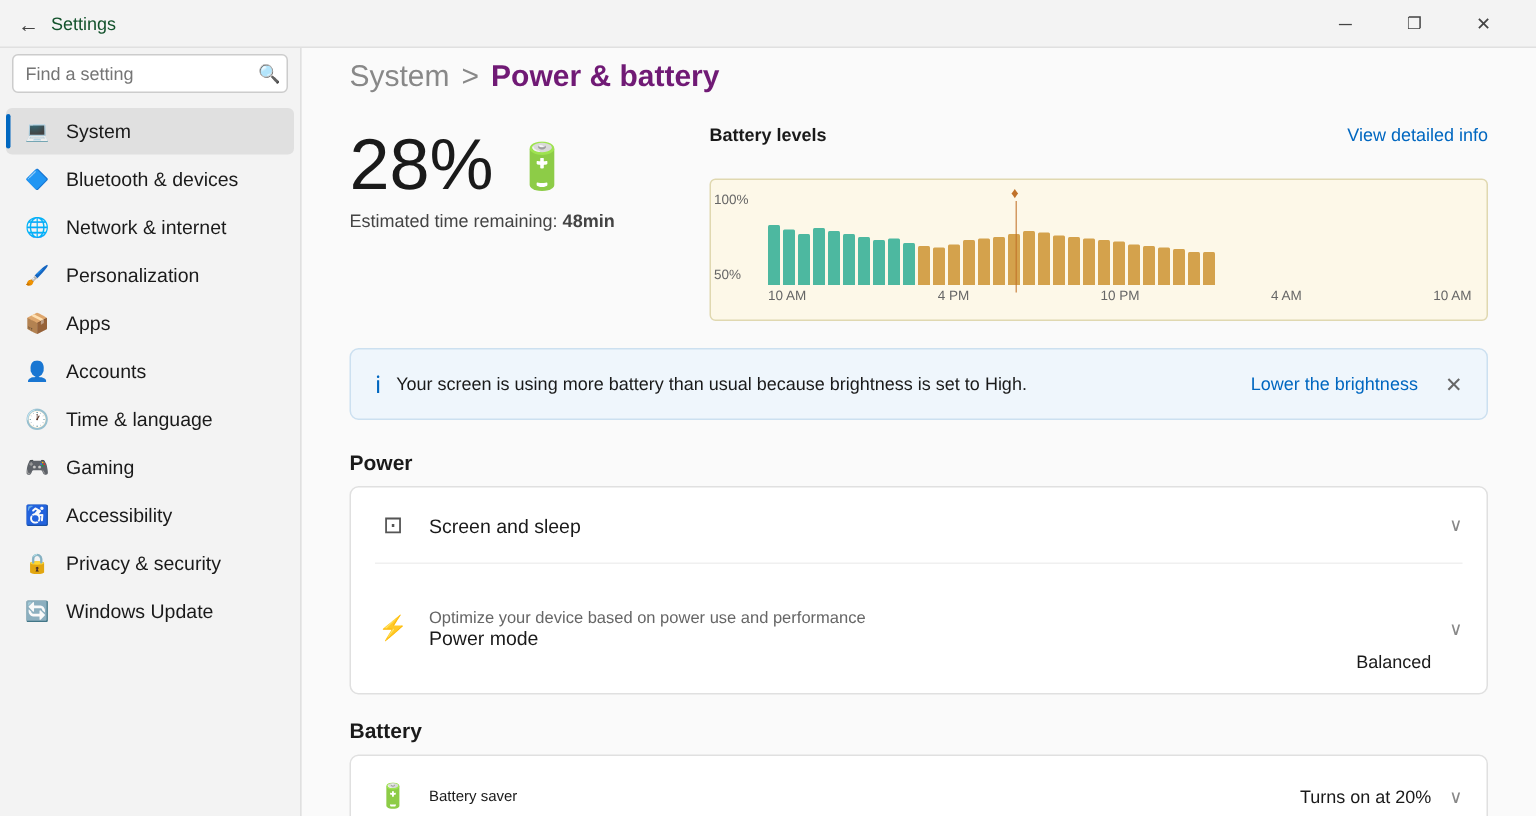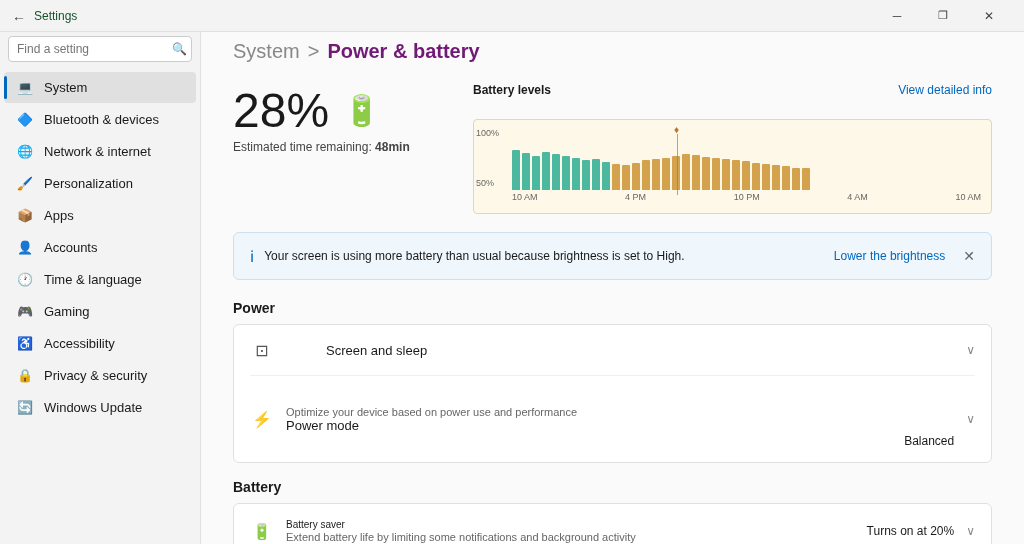--- a/index.html
+++ b/index.html
@@ -163,21 +163,21 @@
         <span style="cursor:pointer;color:#666;font-size:14px;margin-left:8px;">✕</span>
       </div>
 
       <div class="section-gap">
         <div style="font-size:14px;font-weight:600;margin-bottom:8px;color:#1a1a1a;">Power</div>
         <div style="background:white;border:1px solid #e0e0e0;border-radius:6px;overflow:hidden;">
 
           <div style="display:flex;align-items:center;gap:12px;padding:14px 16px;cursor:pointer;min-height:50px;">
             <span style="font-size:16px;color:#555;width:24px;text-align:center;">⊡</span>
             <div style="flex:1;">
-              <div style="font-size:13px;font-weight:500;margin-left:40px;">Screen and sleep</div>
+              <div style="font-size:13px;font-weight:500;">Screen and sleep</div>
             </div>
             <span style="color:#888;font-size:12px;">∨</span>
           </div>
           <div style="height:1px;background:#f0f0f0;margin:0 16px;"></div>
 
           <div style="display:flex;align-items:center;gap:12px;padding:14px 16px;cursor:pointer;min-height:54px;">
             <span style="font-size:16px;color:#555;width:24px;text-align:center;">⚡</span>
             <div style="flex:1;">
               <div style="font-size:11px;color:#666;margin-top:1px;">Optimize your device based on power use and performance</div>
               <div style="font-size:13px;font-weight:500;">Power mode</div>
@@ -189,21 +189,20 @@
       </div>
 
       <div class="section-gap">
         <div style="font-size:14px;font-weight:600;margin-bottom:8px;color:#1a1a1a;">Battery</div>
         <div style="background:white;border:1px solid #e0e0e0;border-radius:6px;overflow:hidden;">
 
           <div style="display:flex;align-items:center;gap:12px;padding:14px 16px;cursor:pointer;min-height:54px;">
             <span style="font-size:16px;color:#555;width:24px;text-align:center;">🔋</span>
             <div style="flex:1;">
               <div style="font-size:10px;font-weight:500;">Battery saver</div>
-              <div style="font-size:11px;color:#666;margin-top:1px;">Extend battery life by limiting some notifications and background activity</div>
             </div>
             <span style="font-size:12px;color:#1a1a1a;">Turns on at 20%</span>
             <span style="color:#888;font-size:12px;">∨</span>
           </div>
           <div style="height:1px;background:#f0f0f0;margin:0 16px;"></div>
 
           <div style="display:flex;align-items:center;gap:12px;padding:14px 16px;cursor:pointer;min-height:50px;">
             <span style="font-size:16px;color:#555;width:24px;text-align:center;">📈</span>
 
           </div>

